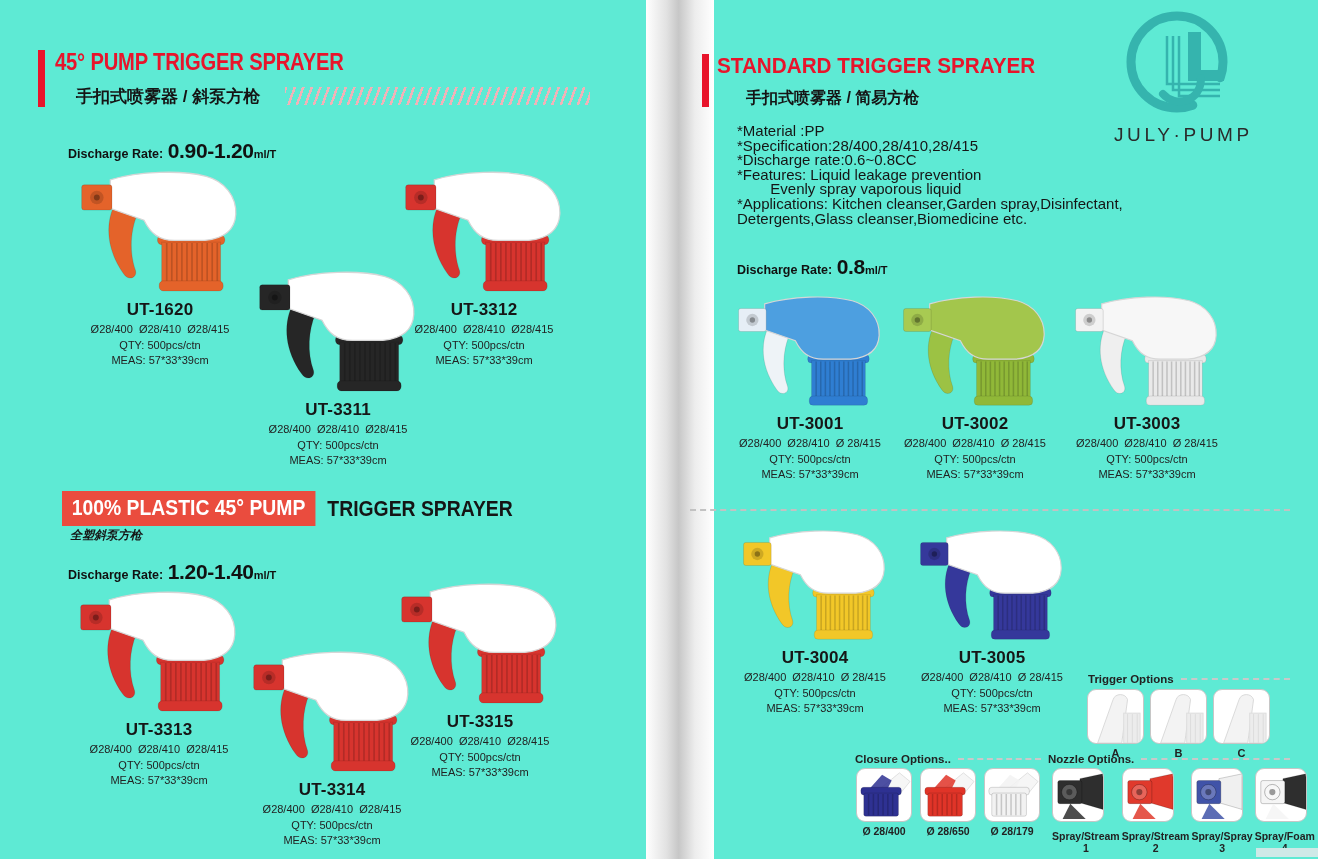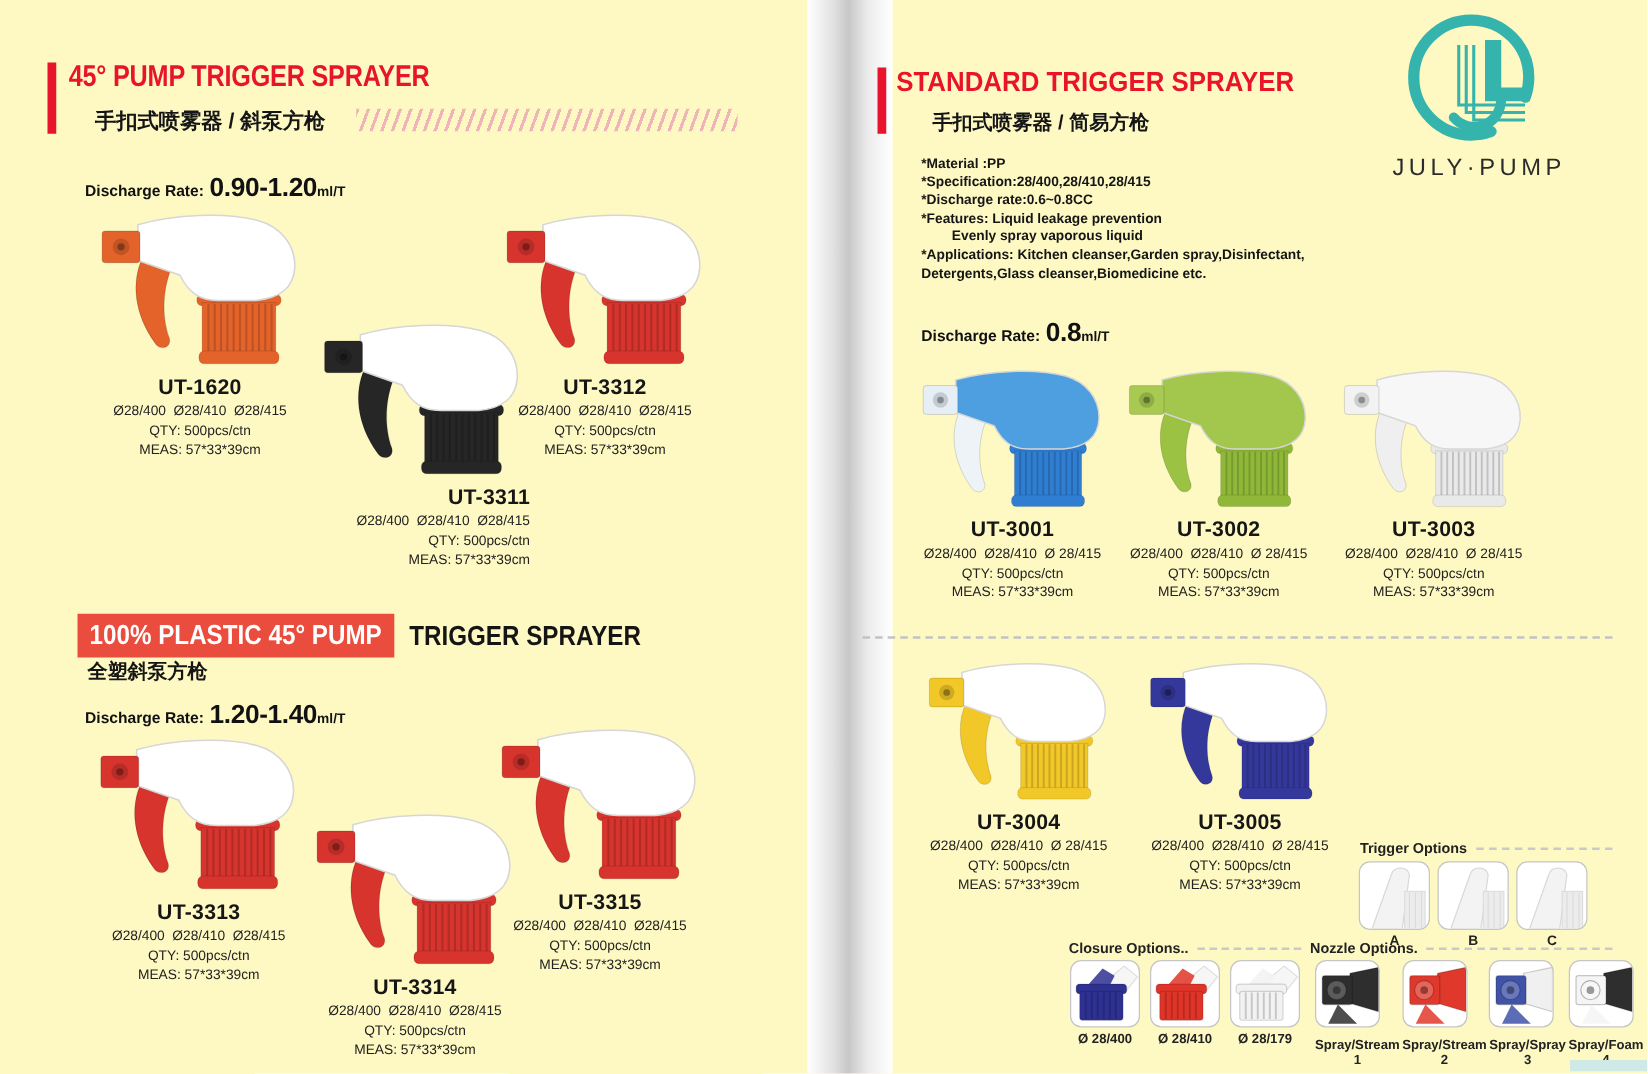--- a/index.html
+++ b/index.html
@@ -1,68 +1,68 @@
 <!DOCTYPE html>
 <html><head>
 <meta charset="utf-8">
 <style>
   * { margin:0; padding:0; box-sizing:border-box; }
   html,body { background:#fff; }
   body { font-family:"Liberation Sans","DejaVu Sans",sans-serif; }
   #page {
-    position:relative; width:1318px; height:859px; background:#fef9c3;
+    position:relative; width:1318px; height:859px; background:#5eead4;
     overflow:hidden;
   }
   
   .spine {
     position:absolute; left:646px; top:0; width:68px; height:859px;
     background:linear-gradient(90deg,#ffffff 0%,#e2e2e2 30%,#c7c7c7 48%,#ededed 72%,#ffffff 100%);
   }
   
   .red-bar { position:absolute; width:7px; background:#e8142b; }
   #bar1 { left:38px; top:50px; height:57px; }
   #bar2 { left:702px; top:54px; height:53px; }
   .sec-title { position:absolute; color:#e8142b; font-weight:800; white-space:nowrap; }
   #sec1-title { left:55px; top:48px; font-size:24px; transform:scaleX(.84); transform-origin:left; letter-spacing:-.2px; }
   #sec3-title { left:717px; top:53px; font-size:22px; transform:scaleX(.94); transform-origin:left; }
   .cn-sub { position:absolute; color:#151515; font-weight:700; white-space:nowrap; }
   #sec1-cn { left:57px; top:85px; font-size:17px;margin-left:19px; }
-  #sec2-cn { left:70px; top:527px; font-size:16px; }
+  #sec2-cn { left:70px; top:527px; font-size:12px;font-style:italic; }
   #sec3-cn { left:718px; top:88px; font-size:16px;margin-left:28px; }
   .hatch {
     position:absolute; left:285px; top:87px; width:305px; height:18px;
     background:repeating-linear-gradient(110deg,#f0b3b8 0 2.5px,transparent 2.5px 8px);
   }
   #sec2-head { position:absolute; left:62px; top:491px; display:flex; align-items:center; white-space:nowrap;
                transform:scaleX(.88); transform-origin:left; }
   #sec2-box { background:#ea4c3e; color:#fff; font-weight:800; font-size:22px; padding:4px 11px 5px; }
   #sec2-rest { color:#151515; font-weight:800; font-size:22px; margin-left:14px; }
   
   .discharge { position:absolute; white-space:nowrap; color:#111; }
   .d-label { font-size:12.5px; font-weight:700; }
   .d-value { font-size:21px; font-weight:800; letter-spacing:-.3px; }
   .d-unit  { font-size:11px; font-weight:700; }
   #discharge1 { left:68px; top:139px; }
   #discharge2 { left:68px; top:560px; }
   #discharge3 { left:737px; top:255px; }
   
   #details { position:absolute; left:737px; top:124px; width:560px;
-             font-size:11px; font-weight:700; color:#151515; line-height:14.6px; white-space:pre-wrap; }
+             font-size:15px; font-weight:400; color:#151515; line-height:14.6px; white-space:pre-wrap; }
   
   .products { position:absolute; left:0; top:0; width:100%; height:100%; pointer-events:none; }
   .product { position:absolute; width:172px; text-align:center; }
   .product svg.sprayer { width:160px; height:128px; display:block; margin:0 auto 4px; }
   .sm .product { width:168px; }
   .sm .product svg.sprayer { width:146px; height:117px; }
   .p-name { font-size:17px; font-weight:800; color:#161616; letter-spacing:.2px; }
   .p-spec { font-size:11px; color:#222; line-height:15.5px; }
   .p-diam { white-space:pre; margin-top:2px; }
   
   #sec1-products .product:nth-child(1){ left:74px;  top:168px; }
-  #sec1-products .product:nth-child(2){ left:252px; top:256px;text-align:right; }
+  #sec1-products .product:nth-child(2){ left:252px; top:268px; }
   #sec1-products .product:nth-child(3){ left:398px; top:168px; }
   
   #sec2-products .product:nth-child(1){ left:73px;  top:588px; }
   #sec2-products .product:nth-child(2){ left:246px; top:648px; }
   #sec2-products .product:nth-child(3){ left:394px; top:580px; }
   
   #row1-products .product:nth-child(1){ left:726px;  top:293px; }
   #row1-products .product:nth-child(2){ left:891px;  top:293px; }
   #row1-products .product:nth-child(3){ left:1063px; top:293px; }
   #row2-products .product:nth-child(1){ left:731px;  top:527px; }
@@ -406,21 +406,21 @@
       <div class="opt-item" style="--c: #e03428; --r: #f2f2f2;">
     <div class="opt-box">
       <svg viewBox="0 0 56 54" aria-hidden="true">
         <path d="M22,22 L44,4 L55,13 L46,24 Z" fill="#f6f6f6" stroke="#e0e0e0"></path>
         <path class="cl-wedge" d="M10,24 L26,6 L36,12 L30,24 Z" fill="var(--c)" opacity=".85"></path>
         <rect x="4" y="19" width="42" height="8" rx="3" fill="var(--c)" stroke="rgba(0,0,0,.15)"></rect>
         <rect x="7" y="25" width="36" height="24" rx="2" fill="var(--c)" stroke="rgba(0,0,0,.15)"></rect>
         <path d="M12,26 V48 M17,26 V48 M22,26 V48 M27,26 V48 M32,26 V48 M37,26 V48" stroke="rgba(0,0,0,.18)" stroke-width="1.6" fill="none"></path>
       </svg>
     </div>
-    <div class="opt-cap-label">Ø 28/410</div>
+    <div class="opt-cap-label">Ø 28/650</div>
   </div>
       <div class="opt-item" style="--c: #f2f2f2; --r: #f2f2f2;">
     <div class="opt-box">
       <svg viewBox="0 0 56 54" aria-hidden="true">
         <path d="M22,22 L44,4 L55,13 L46,24 Z" fill="#f6f6f6" stroke="#e0e0e0"></path>
         <path class="cl-wedge" d="M10,24 L26,6 L36,12 L30,24 Z" fill="var(--c)" opacity=".85"></path>
         <rect x="4" y="19" width="42" height="8" rx="3" fill="var(--c)" stroke="rgba(0,0,0,.15)"></rect>
         <rect x="7" y="25" width="36" height="24" rx="2" fill="var(--c)" stroke="rgba(0,0,0,.15)"></rect>
         <path d="M12,26 V48 M17,26 V48 M22,26 V48 M27,26 V48 M32,26 V48 M37,26 V48" stroke="rgba(0,0,0,.18)" stroke-width="1.6" fill="none"></path>
       </svg>

